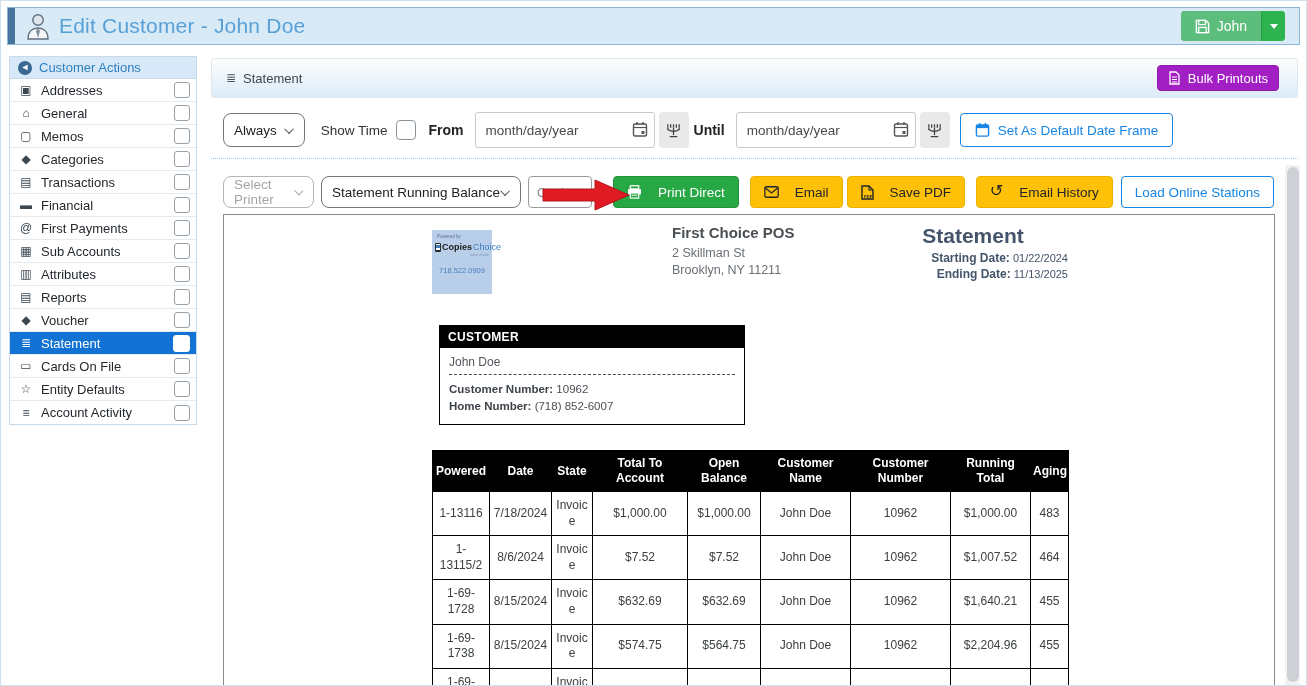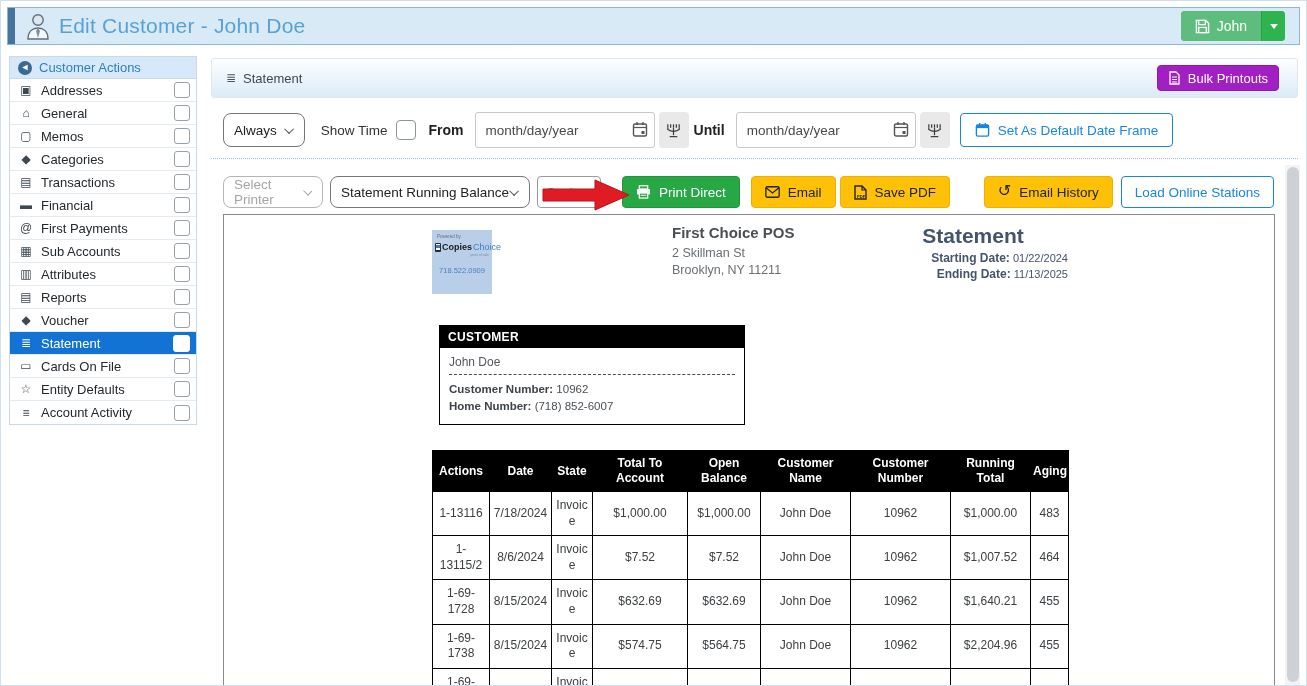--- a/index.html
+++ b/index.html
@@ -112,21 +112,21 @@
   .print-row {
     position:absolute; left:210px; top:173px; right:32px; height:36px;
     display:flex; align-items:center;
   }
   .print-row .sel { height:32px; }
   .copies-input {
     width:64px; height:32px; border:1px solid #999; border-radius:4px; background:#fff;
     font-size:13px; color:#555; padding:0 8px; font-family:inherit;
   }
   .copies-input::placeholder { color:#8a8a8a; opacity:1; }
-  .btn { height:32px; border-radius:4px; font-size:13.5px; display:flex; align-items:center; gap:8px; padding:0 13px; cursor:pointer; font-family:inherit; }
+  .btn { height:32px; border-radius:4px; font-size:13.5px; display:flex; align-items:center; gap:16px; padding:0 13px; cursor:pointer; font-family:inherit; }
   .btn-green { background:#28a745; border:1px solid #23923d; color:#fff; }
   .btn-amber { background:#ffc107; border:1px solid #edb100; color:#212529; }
   .btn-blue-outline { background:#fff; border:1.5px solid #1785e4; color:#1785e4; }
   .hist-glyph { font-size:16px; line-height:1; transform:translateY(-1px); }
 
   .arrow-annot { position:absolute; left:540px; top:176px; z-index:5; pointer-events:none; }
 
   
   .preview {
     position:absolute; left:222px; top:213px; width:1052px; height:473px;
@@ -389,21 +389,21 @@
         <line x1="11" y1="1" x2="11" y2="4" stroke="#1785e4" stroke-width="1.5"></line>
       </svg>
     </span>
     <span>Set As Default Date Frame</span>
   </button>
 </div>
 
 <div class="dotted-sep"></div>
 
 <div class="print-row">
-  <div class="sel disabled" style="margin-left:12px; width:100px;">
+  <div class="sel disabled" style="margin-left:12px; width:91px;">
     <span>Select Printer</span>
     <span class="chev" style="margin-left:auto;"></span>
   </div>
   <div class="sel" style="margin-left:7px; width:200px;">
     <span>Statement Running Balance</span>
     <span class="chev" style="margin-left:auto;"></span>
   </div>
   <input class="copies-input" style="margin-left: 7px;" placeholder="Copies">
   <button class="btn btn-green" style="margin-left:21px;">
     <span>
@@ -495,21 +495,21 @@
       <div class="cust-line">
         <b>Home Number:</b>
         <span>(718) 852-6007</span>
       </div>
     </div>
   </div>
 
   <table class="stmt-table">
     <thead>
         <tr id="stmt-thead-row">
-          <th>Actions</th>
+          <th>Powered</th>
           <th>Date</th>
           <th>State</th>
           <th>Total To Account</th>
           <th>Open Balance</th>
           <th>Customer Name</th>
           <th>Customer Number</th>
           <th>Running Total</th>
           <th>Aging</th>
         </tr>
       </thead>

